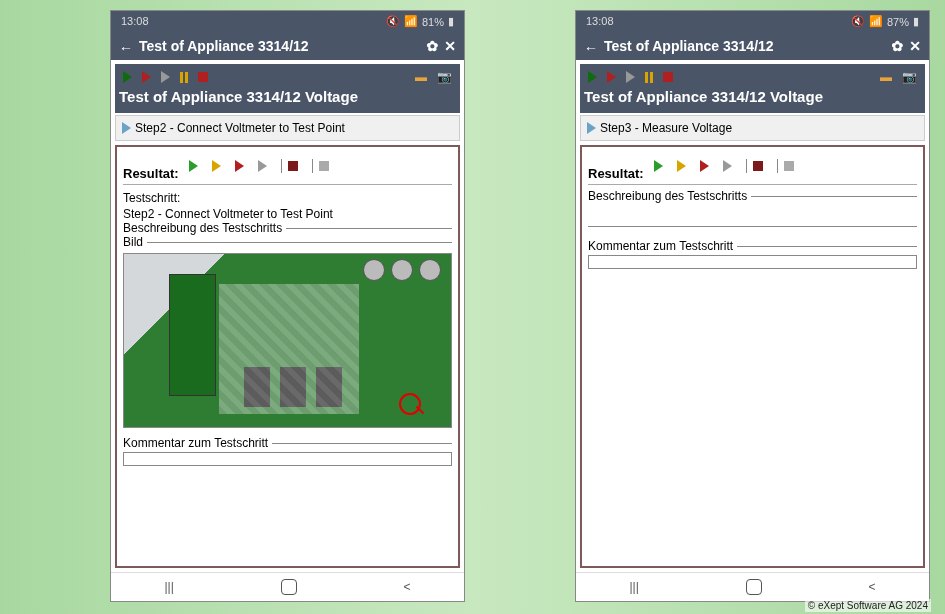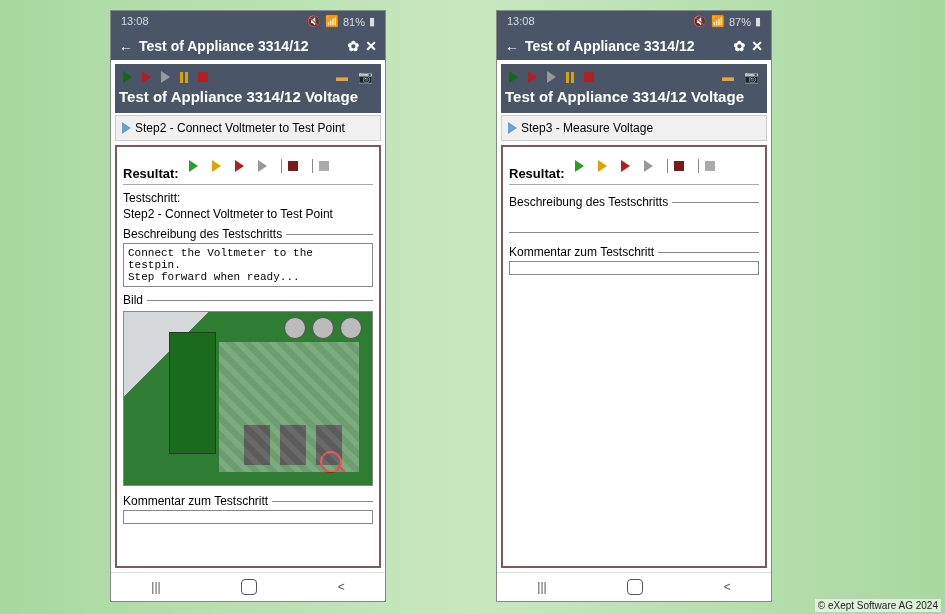--- a/index.html
+++ b/index.html
@@ -6,21 +6,21 @@
   body {
     font-family: Arial, Helvetica, sans-serif;
     background: linear-gradient(to right, #a8d8a0, #c8e8c0, #a8d8a0);
     width: 945px;
     height: 614px;
     position: relative;
     overflow: hidden;
   }
   .phones { display: flex; gap: 110px; padding-left: 110px; padding-top: 10px; }
   .phone {
-    width: 276px;
+    width: 355px;
     background: #fff;
     border: 1px solid #888;
     display: flex;
     flex-direction: column;
     font-size: 12px;
     overflow: hidden;
     height: 592px;
   }
   .statusbar {
     background: #4a5568;
@@ -77,21 +77,20 @@
     padding-bottom: 3px;
     margin-bottom: 4px;
   }
   .resultat-row .lbl { font-weight: bold; font-size: 13px; margin-top: 15px; }
   .resultat-icons { display: flex; gap: 14px; align-items: center; }
   .field-label-row { font-size: 12px; margin-top: 2px; }
   .legend {
     display: flex;
     align-items: center;
     gap: 4px;
-    margin-top: 6px;
     font-size: 12px;
   }
   .legend .line { flex: 1; height: 1px; background: #888; }
   .desc-box {
     border: 1px solid #888;
     font-family: "Courier New", monospace;
     font-size: 11px;
     padding: 3px 4px;
     margin-top: 2px;
     min-height: 30px;
@@ -162,21 +161,21 @@
   .tri.ltblue { border-left: 9px solid #6aa3c7; }
   .sq { width: 10px; height: 10px; display: inline-block; }
   .sq.red { background:#b02020; }
   .sq.dred { background:#7a1a1a; }
   .sq.grey { background:#aaa; }
   .pause-ic { display:inline-flex; gap:2px; }
   .pause-ic span{ width:3px; height:11px; background:#d9a400; display:block;}
   .gear, .close-x, .back-arrow, .chat-ic, .cam-ic { font-weight:bold; }
   .copyright {
     position: absolute;
-    right: 4px; bottom: 2px;
+    right: 14px; bottom: 2px;
     font-size: 10px;
     color: #222;
     background: rgba(255,255,255,0.6);
     padding: 1px 3px;
   }
   .sep { width:1px; height:14px; background:#888; }
   .sep-grp { display:flex; align-items:center; gap:6px;}
 </style>
 </head>
 <body>
@@ -239,22 +238,20 @@
       </div>
       <div class="field-label-row">
         <span>Testschritt:</span>
         
       </div>
       <div class="field-label-row">Step2 - Connect Voltmeter to Test Point</div>
       <div class="legend">
         <span>Beschreibung des Testschritts</span>
           <span class="line"></span>
       </div>
-      <div class="desc-box ">Connect the Voltmeter to the testpin.
-Step forward when ready...</div>
 
         <div class="legend">
           <span>Bild</span>
           <span class="line"></span>
         </div>
         <div class="pcb-image">
           <div class="pcb-caps">
             <span></span>
             <span></span>
             <span></span>

